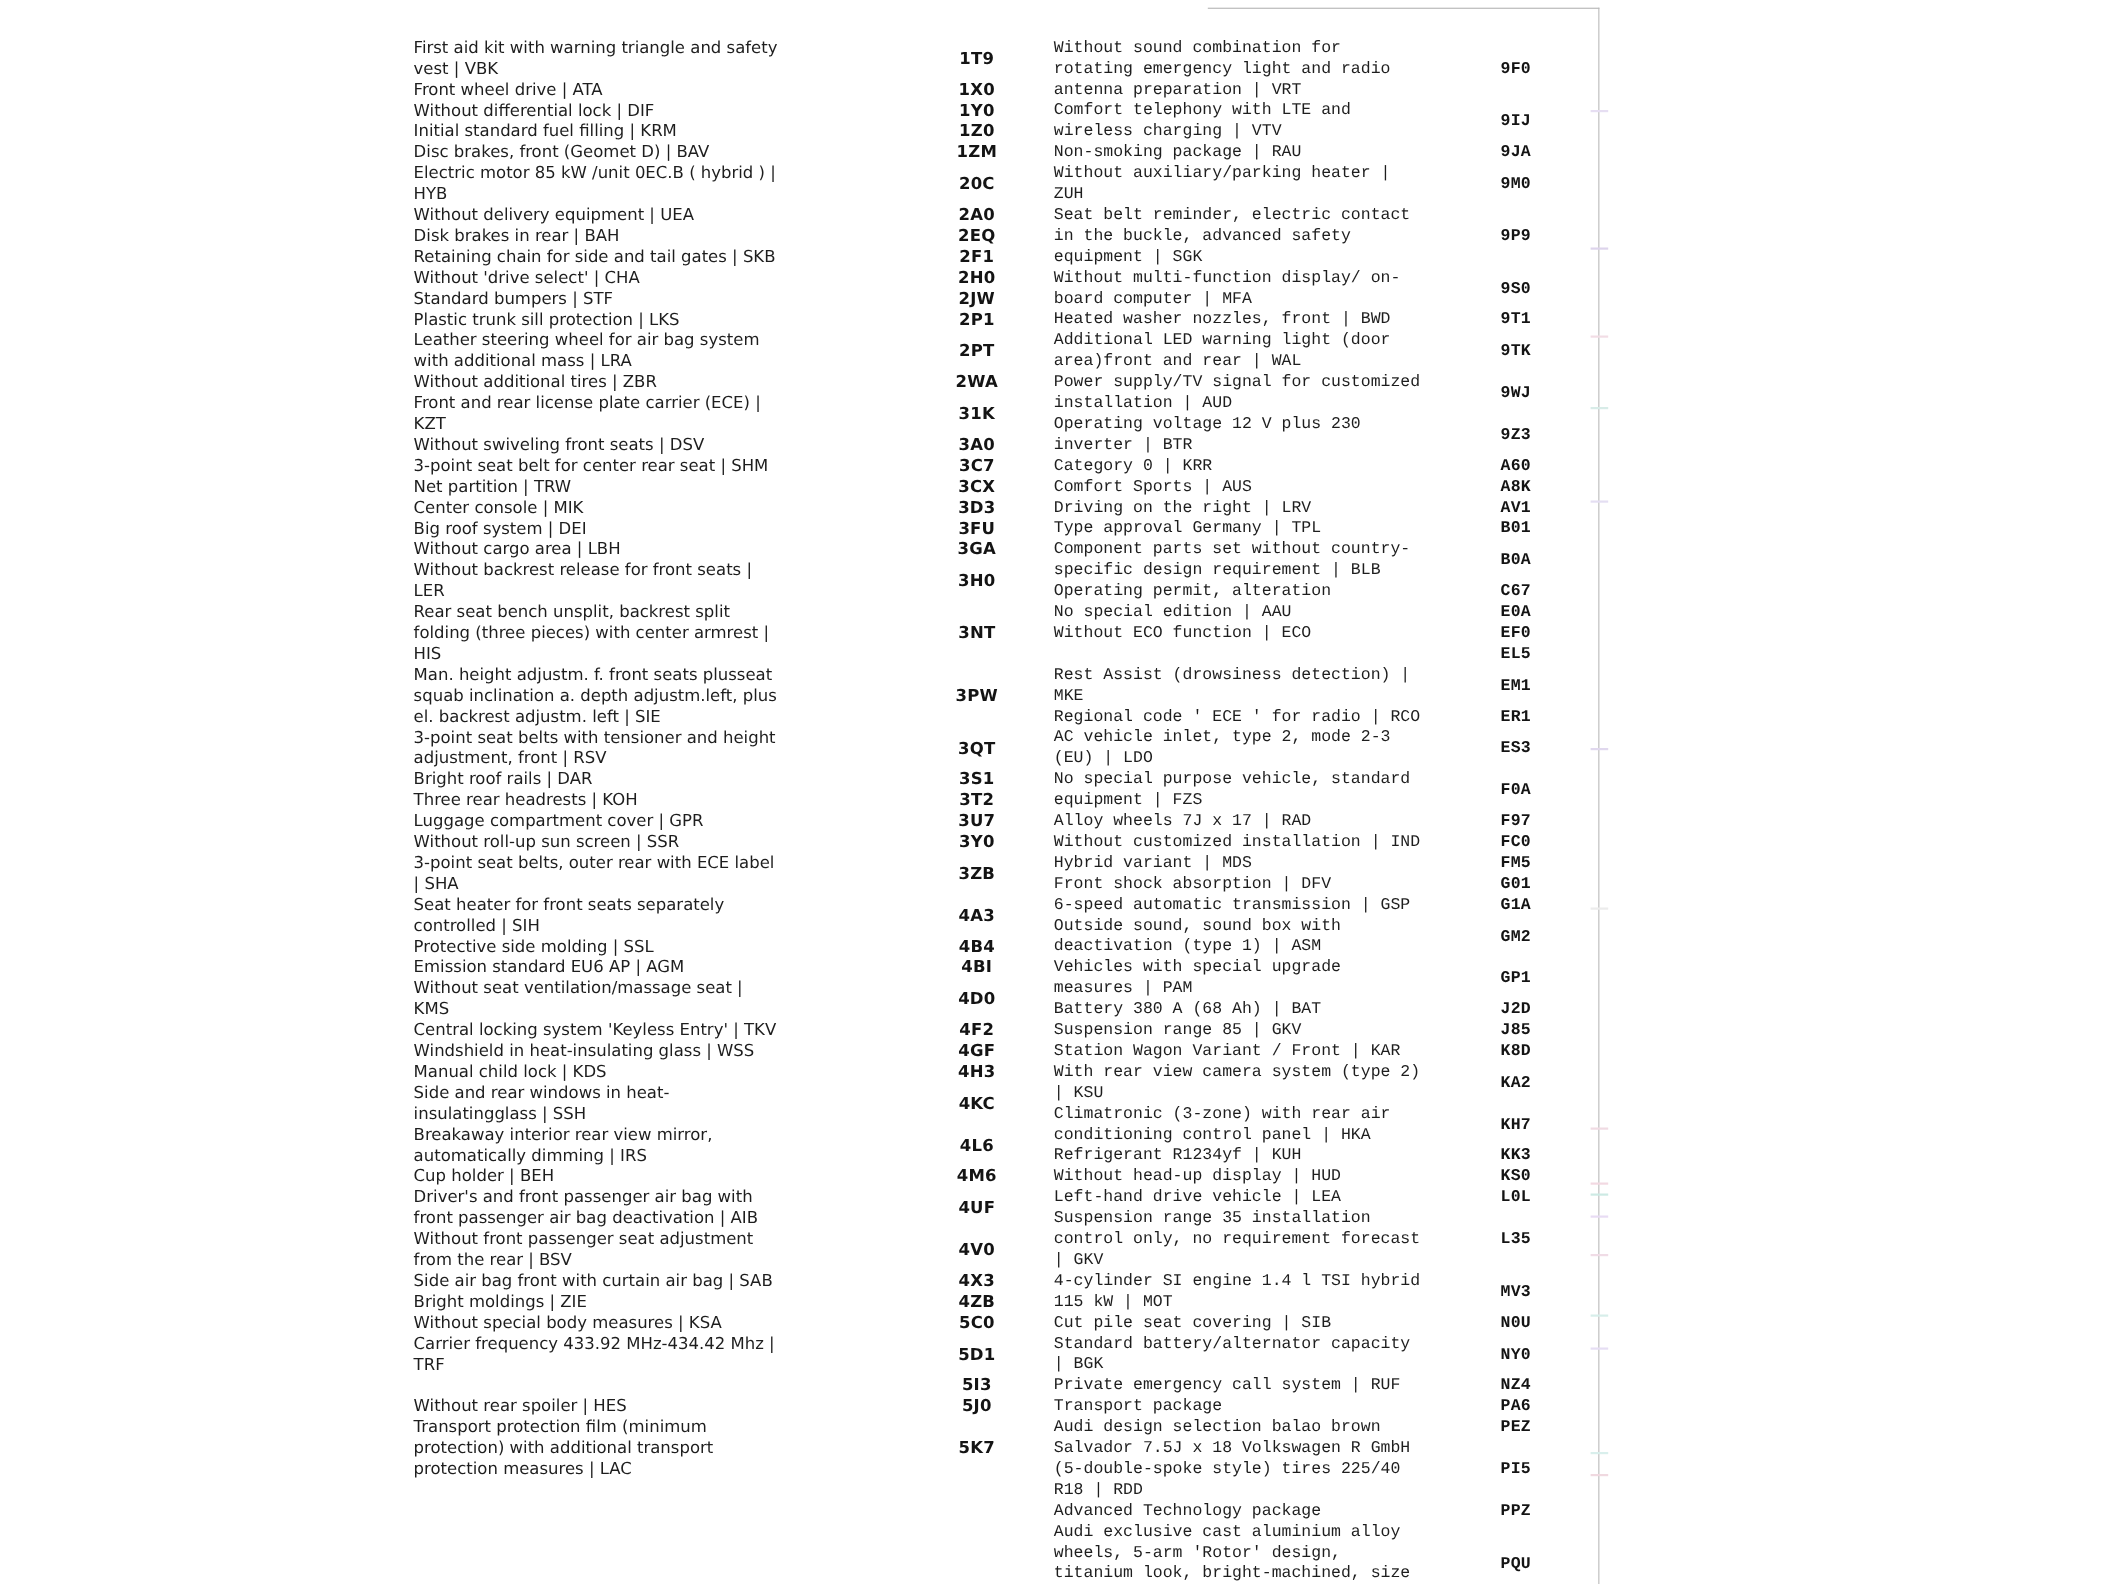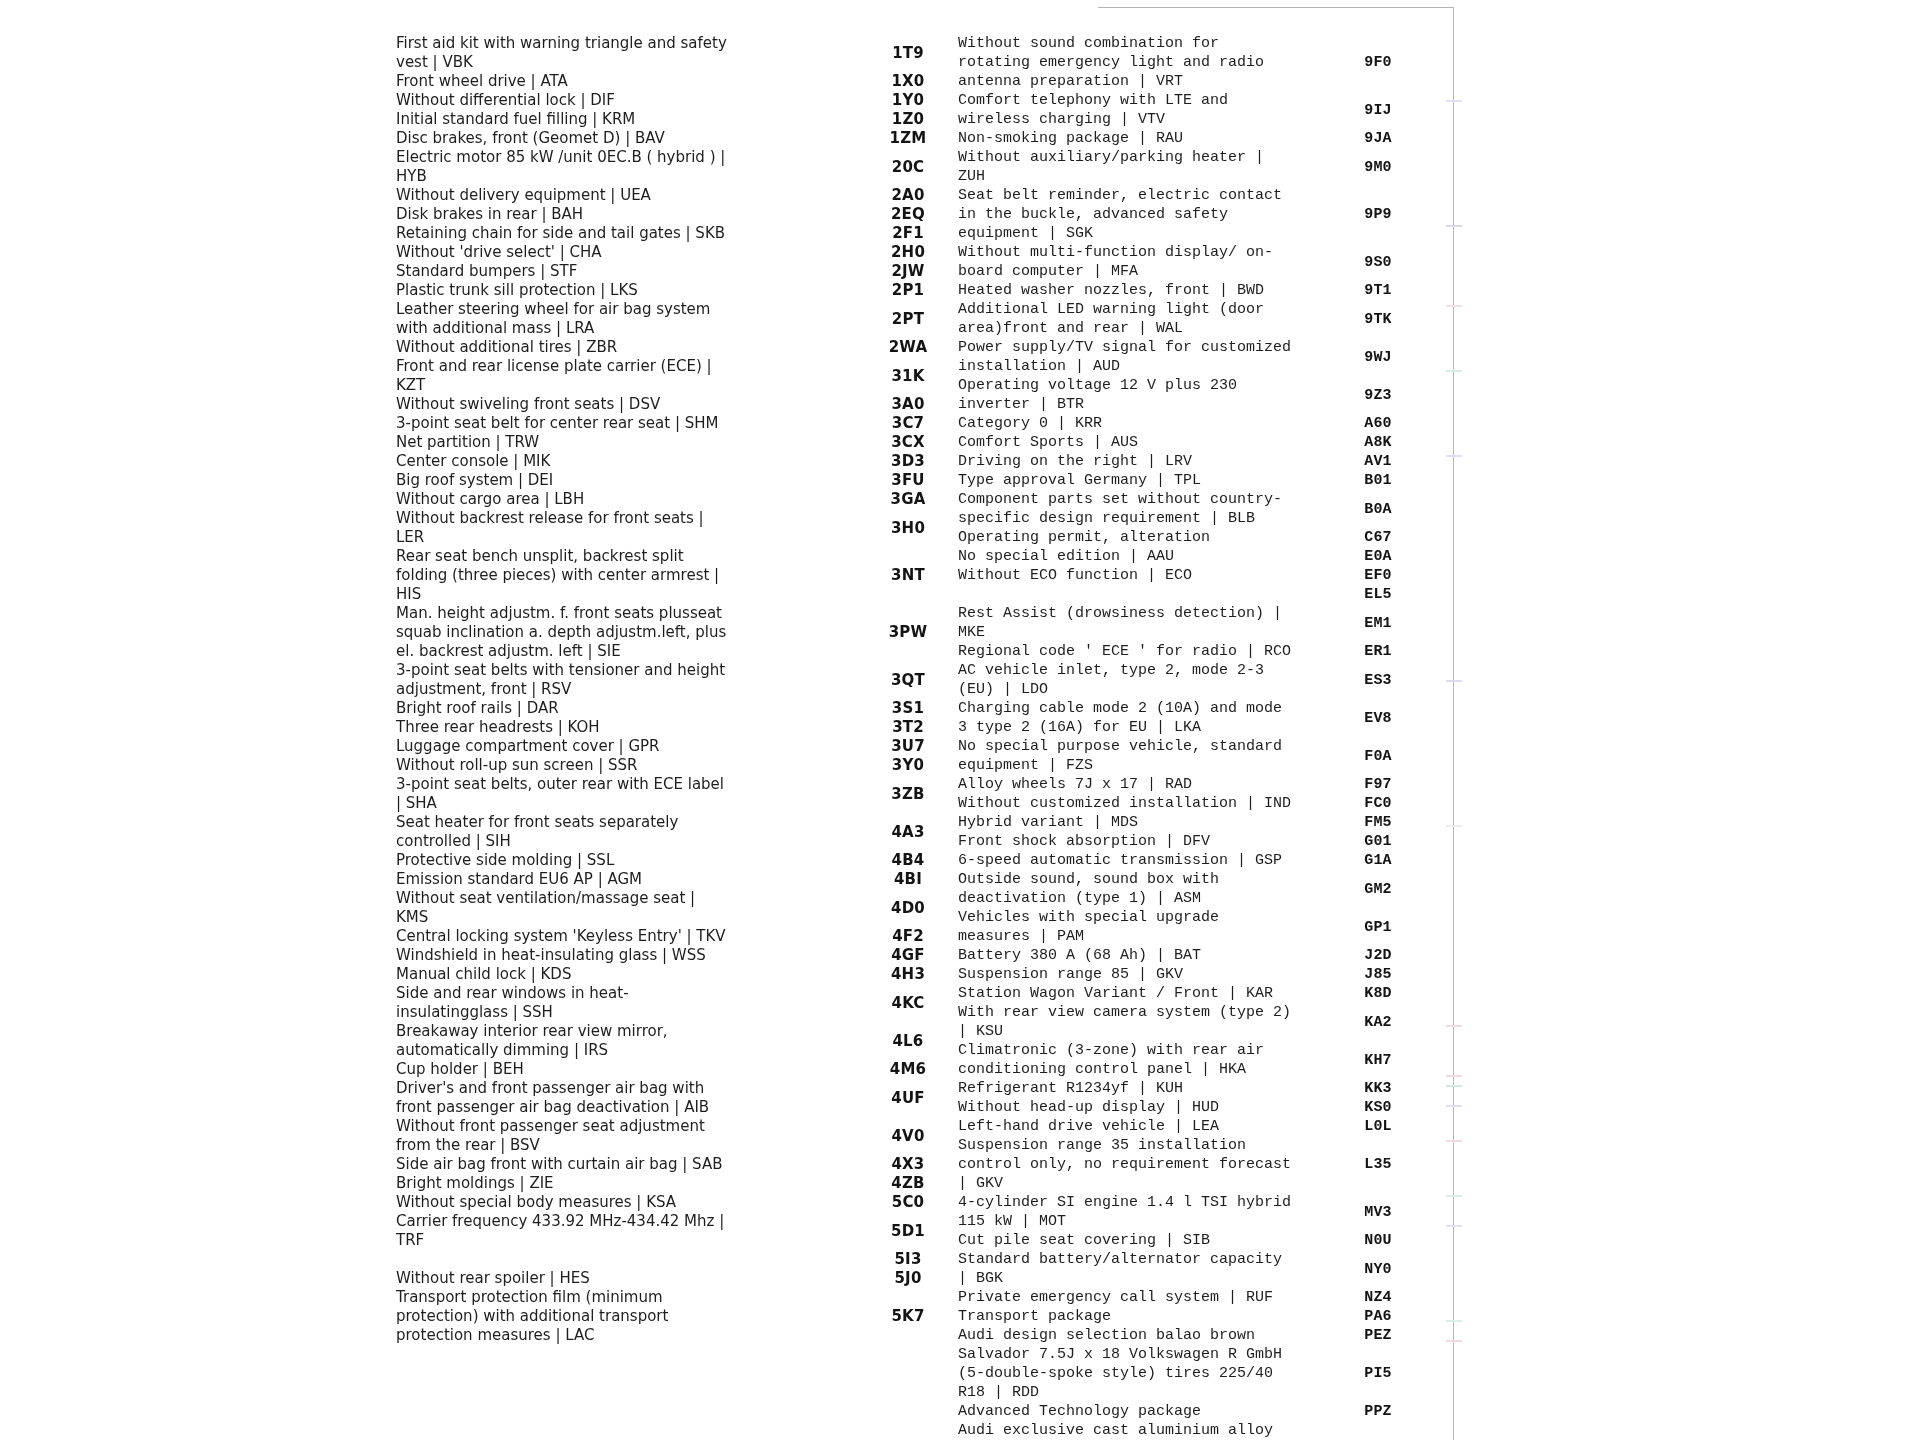--- a/index.html
+++ b/index.html
@@ -8,21 +8,21 @@
     background:#ffffff;
     font-family:"DejaVu Sans","Liberation Sans",sans-serif;
     color:#1e1e1e;
     overflow:hidden;
     position:relative;
   }
   .panel{
     position:absolute;
     top:34px;
   }
-  #panel-left{ left:396px; width:558px; }
+  #panel-left{ left:376px; width:558px; }
   #panel-right{ left:958px; width:470px;font-family:Liberation Mono, monospace; }
   .row{
     display:flex;
     align-items:center;
   }
   .desc{
     font-size:15px;
     line-height:19px;
     color:#1e1e1e;
   }
@@ -431,24 +431,20 @@
   <div class="row">
     <div class="desc">Regional code ' ECE ' for radio | RCO</div>
     <div class="code">ER1</div>
   </div>
 
   <div class="row">
     <div class="desc">AC vehicle inlet, type 2, mode 2-3 (EU) | LDO</div>
     <div class="code">ES3</div>
   </div>
 
-  <div class="row">
-    <div class="desc">Charging cable mode 2 (10A) and mode 3 type 2 (16A) for EU | LKA</div>
-    <div class="code">EV8</div>
-  </div>
 
   <div class="row">
     <div class="desc">No special purpose vehicle, standard equipment | FZS</div>
     <div class="code">F0A</div>
   </div>
 
   <div class="row">
     <div class="desc">Alloy wheels 7J x 17 | RAD</div>
     <div class="code">F97</div>
   </div>

